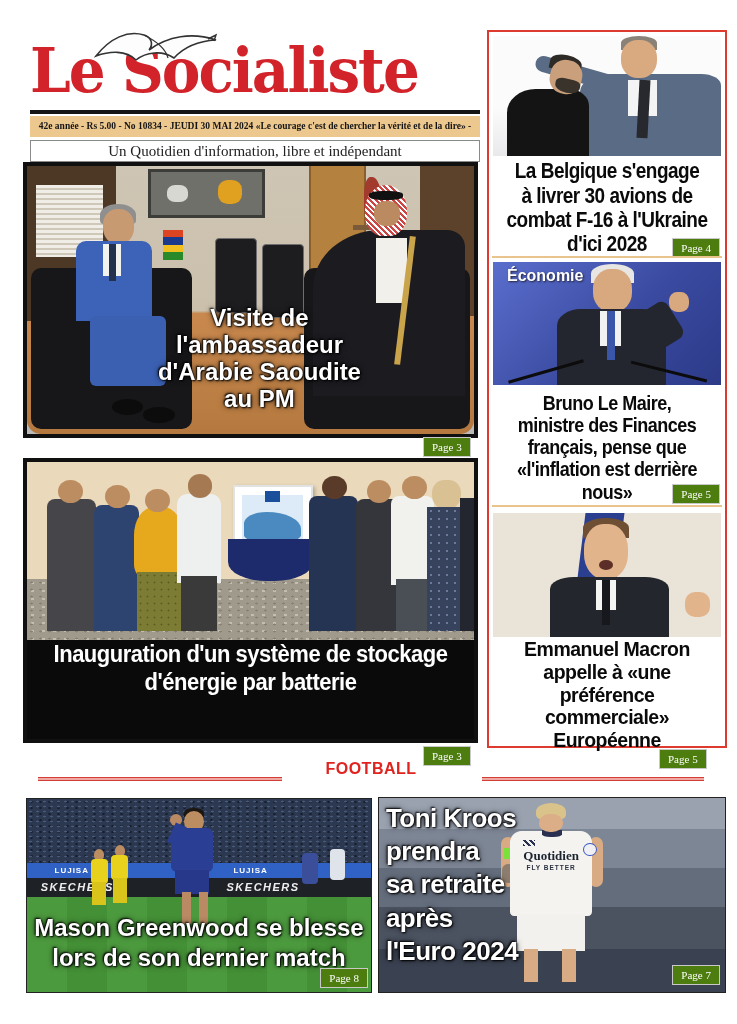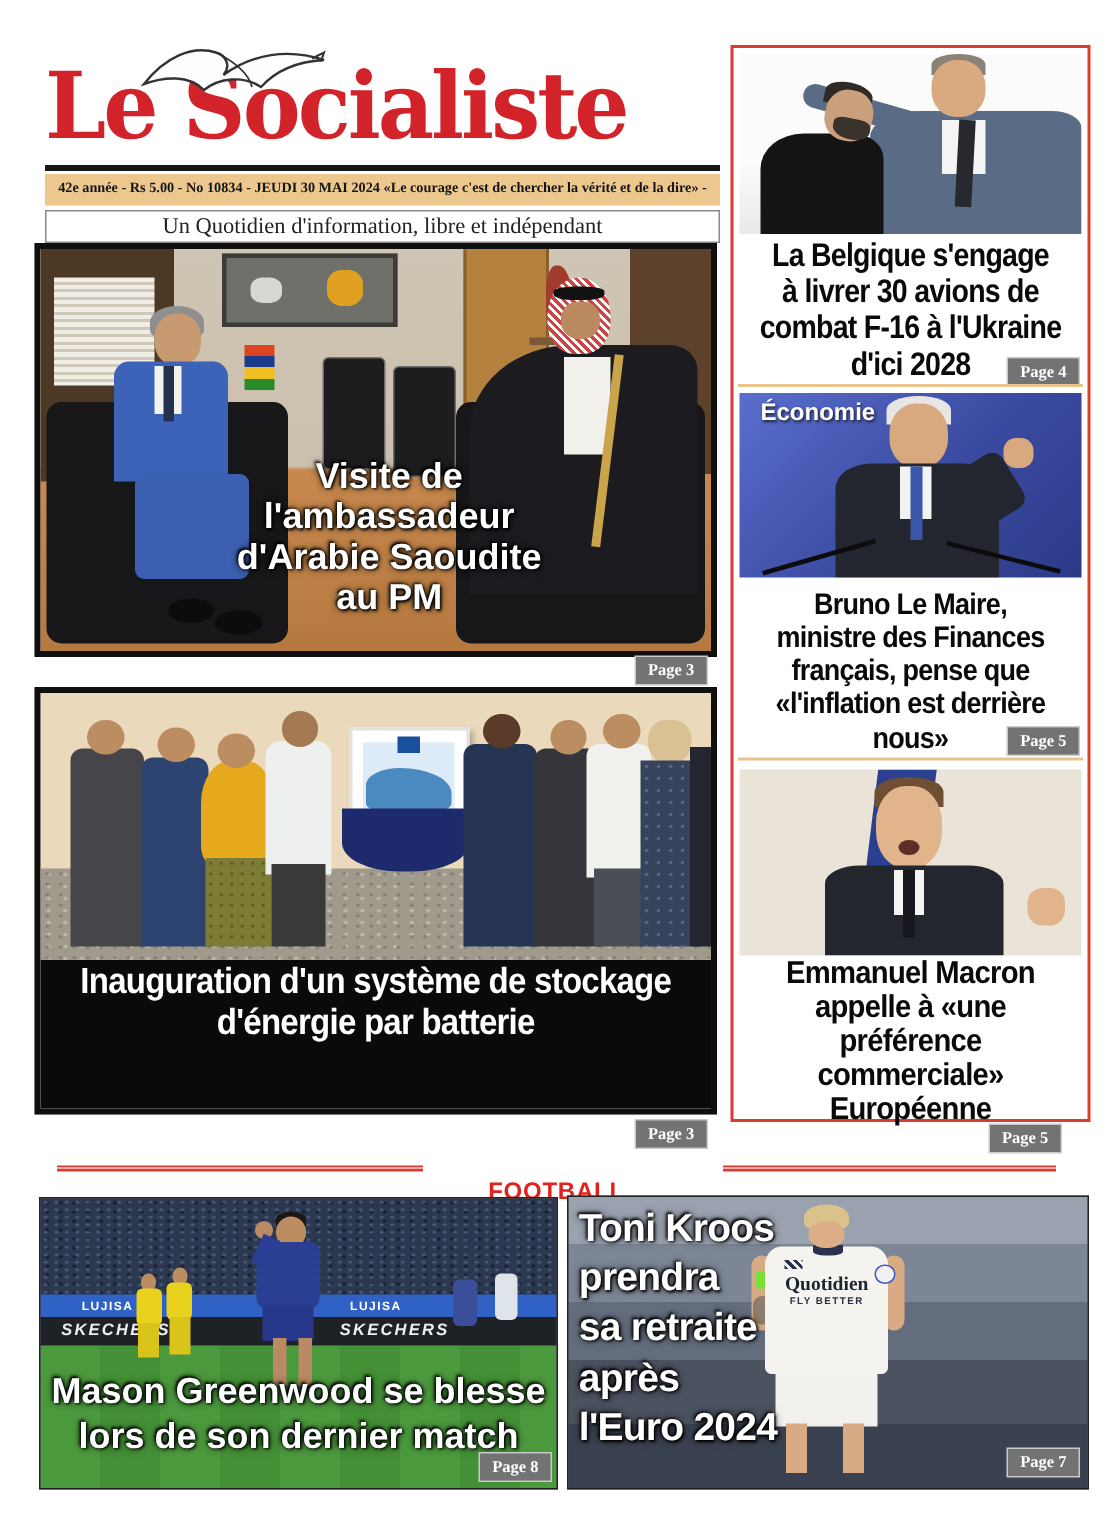--- a/index.html
+++ b/index.html
@@ -15,30 +15,30 @@
   .rule-black{left:30px;top:110px;width:450px;height:4px;background:#161616;}
   .datebar{left:30px;top:116px;width:450px;height:21px;background:#ecc78e;
     font-family:"Liberation Serif", serif;font-weight:bold;font-size:9.5px;line-height:21px;
     text-align:center;color:#151515;}
   .tagline-box{left:30px;top:140px;width:448px;height:20px;background:#fff;border:1px solid #8a8a8a;
     font-family:"Liberation Serif", serif;font-size:15px;line-height:20px;text-align:center;color:#222;}
 
   
   .photo-frame{border:4px solid #101010;overflow:hidden;background:#bbb;}
   .thin-frame{border:1px solid #222;overflow:hidden;background:#666;}
-  .badge{position:absolute;background:#737373;color:#fff;font-family:"Liberation Serif", serif;
-    font-weight:bold;font-size:11px;line-height:14px;padding:2px 8px;box-shadow:0 0 0 1px #c9c9c9;white-space:nowrap;}
+  .badge{position:absolute;background:#4d7c0f;color:#fff;font-family:"Liberation Serif", serif;
+    font-weight:normal;font-size:11px;line-height:14px;padding:2px 8px;box-shadow:0 0 0 1px #c9c9c9;white-space:nowrap;}
   .headline{font-weight:800;color:#0a0a0a;text-align:center;white-space:pre-line;letter-spacing:-0.5px;}
   .overlay-caption{color:#fff;font-weight:800;text-align:center;white-space:pre-line;
     text-shadow:1px 1px 2px #000,-1px -1px 2px #000,0 0 6px rgba(0,0,0,.7);}
 
   
   .pm-frame{left:23px;top:162px;width:447px;height:268px;}
   .pm-scene{position:relative;width:100%;height:100%;
-    background:linear-gradient(180deg,#cfc5b4 0%,#cbc0ac 54%,#c9894e 55%,#b5793f 100%);}
+    background:linear-gradient(180deg,#cfc5b4 0%,#cbc0ac 54%,#c9894e 55%,#b5793f 100%);border-radius:14px;}
   .pm-cab{left:0;top:0;width:20%;height:58%;background:#4d3826;}
   .pm-papers{left:2%;top:7%;width:15%;height:27%;
     background:repeating-linear-gradient(180deg,#f0ede6 0 3px,#cfc8b8 3px 5px);}
   .pm-paint{left:27%;top:1%;width:25%;height:16%;background:#70706a;border:3px solid #3c3c38;}
   .pm-paint-b1{left:60%;top:20%;width:22%;height:55%;background:#e0a020;border-radius:40%;}
   .pm-paint-b2{left:15%;top:30%;width:18%;height:40%;background:#d8d8d2;border-radius:40%;}
   .pm-door{left:63%;top:0;width:12%;height:58%;background:#b5813f;
     border-left:2px solid #8a5f2a;border-right:2px solid #8a5f2a;}
   .pm-wallr{left:88%;top:0;width:12%;height:56%;background:#5c422a;}
   .pm-sculpt{left:75.5%;top:4%;width:4%;height:18%;background:#a23b2e;border-radius:40% 60% 50% 50%;}
@@ -126,21 +126,21 @@
   .mac-shirt{left:45%;top:54%;width:9%;height:24%;background:#f4f4f2;}
   .mac-tie{left:48%;top:54%;width:3.5%;height:36%;background:#16181d;}
   .mac-hand{left:84%;top:64%;width:11%;height:20%;background:#e2b48c;border-radius:40%;}
   .mac-headline{left:2px;top:606px;width:232px;font-size:19.5px;line-height:1.08;
     transform:scaleY(1.08);transform-origin:top center;}
 
   
   .fline{height:4px;background:linear-gradient(180deg,#d43d35 0 33%,#f0a8a2 33% 66%,#d43d35 66% 100%);}
   .fline-left{left:38px;top:777px;width:244px;}
   .fline-right{left:482px;top:777px;width:222px;}
-  .football-title{left:283px;top:786px;width:176px;text-align:center;color:#e0231e;
+  .football-title{left:283px;top:760px;width:176px;text-align:center;color:#e0231e;
     font-weight:800;font-size:16px;letter-spacing:0.5px;}
 
   
   .gw-frame{left:26px;top:798px;width:344px;height:193px;}
   .gw-scene{position:relative;width:100%;height:100%;background:#2c3850;}
   .gw-crowd{left:0;top:0;width:100%;height:36%;background:#2c3850;
     background-image:radial-gradient(#4a5a7a 1px,transparent 1.6px),radial-gradient(#161e2e 1px,transparent 1.6px);
     background-size:7px 5px,9px 6px;}
   .gw-lujisa{left:0;top:33%;width:100%;height:8%;background:#2f62c4;color:#fff;font-weight:bold;
     font-size:8px;line-height:15px;letter-spacing:1px;}

